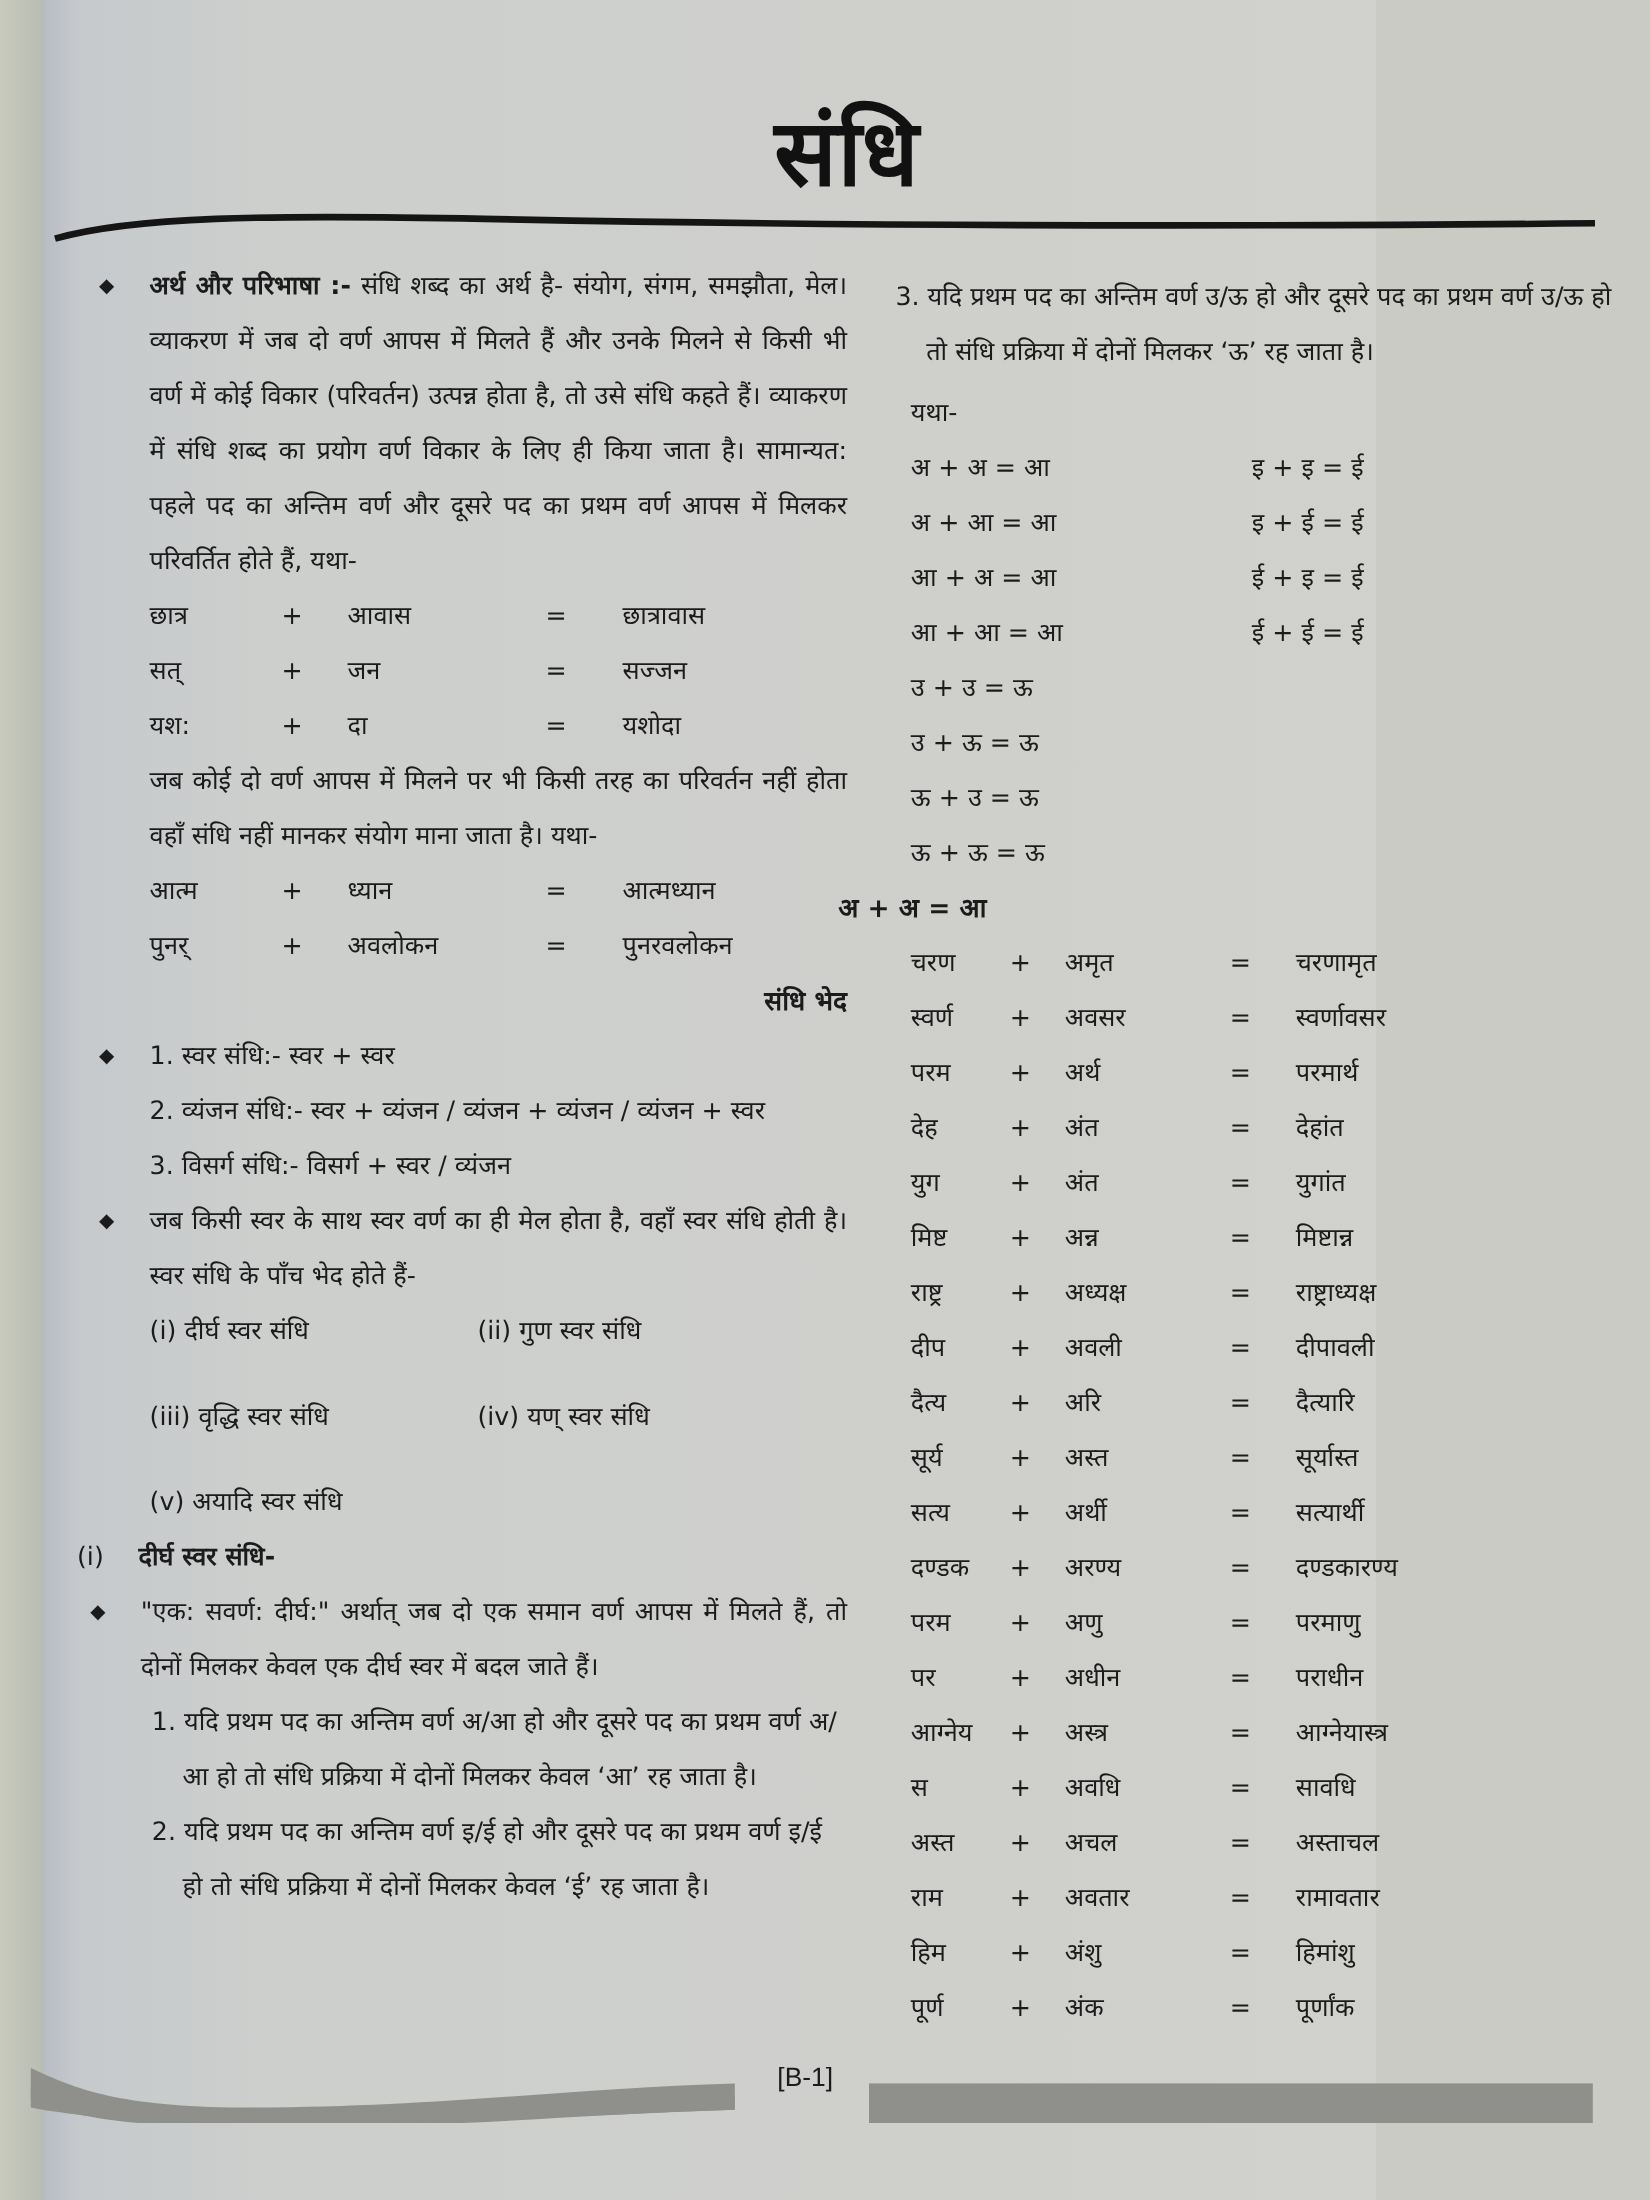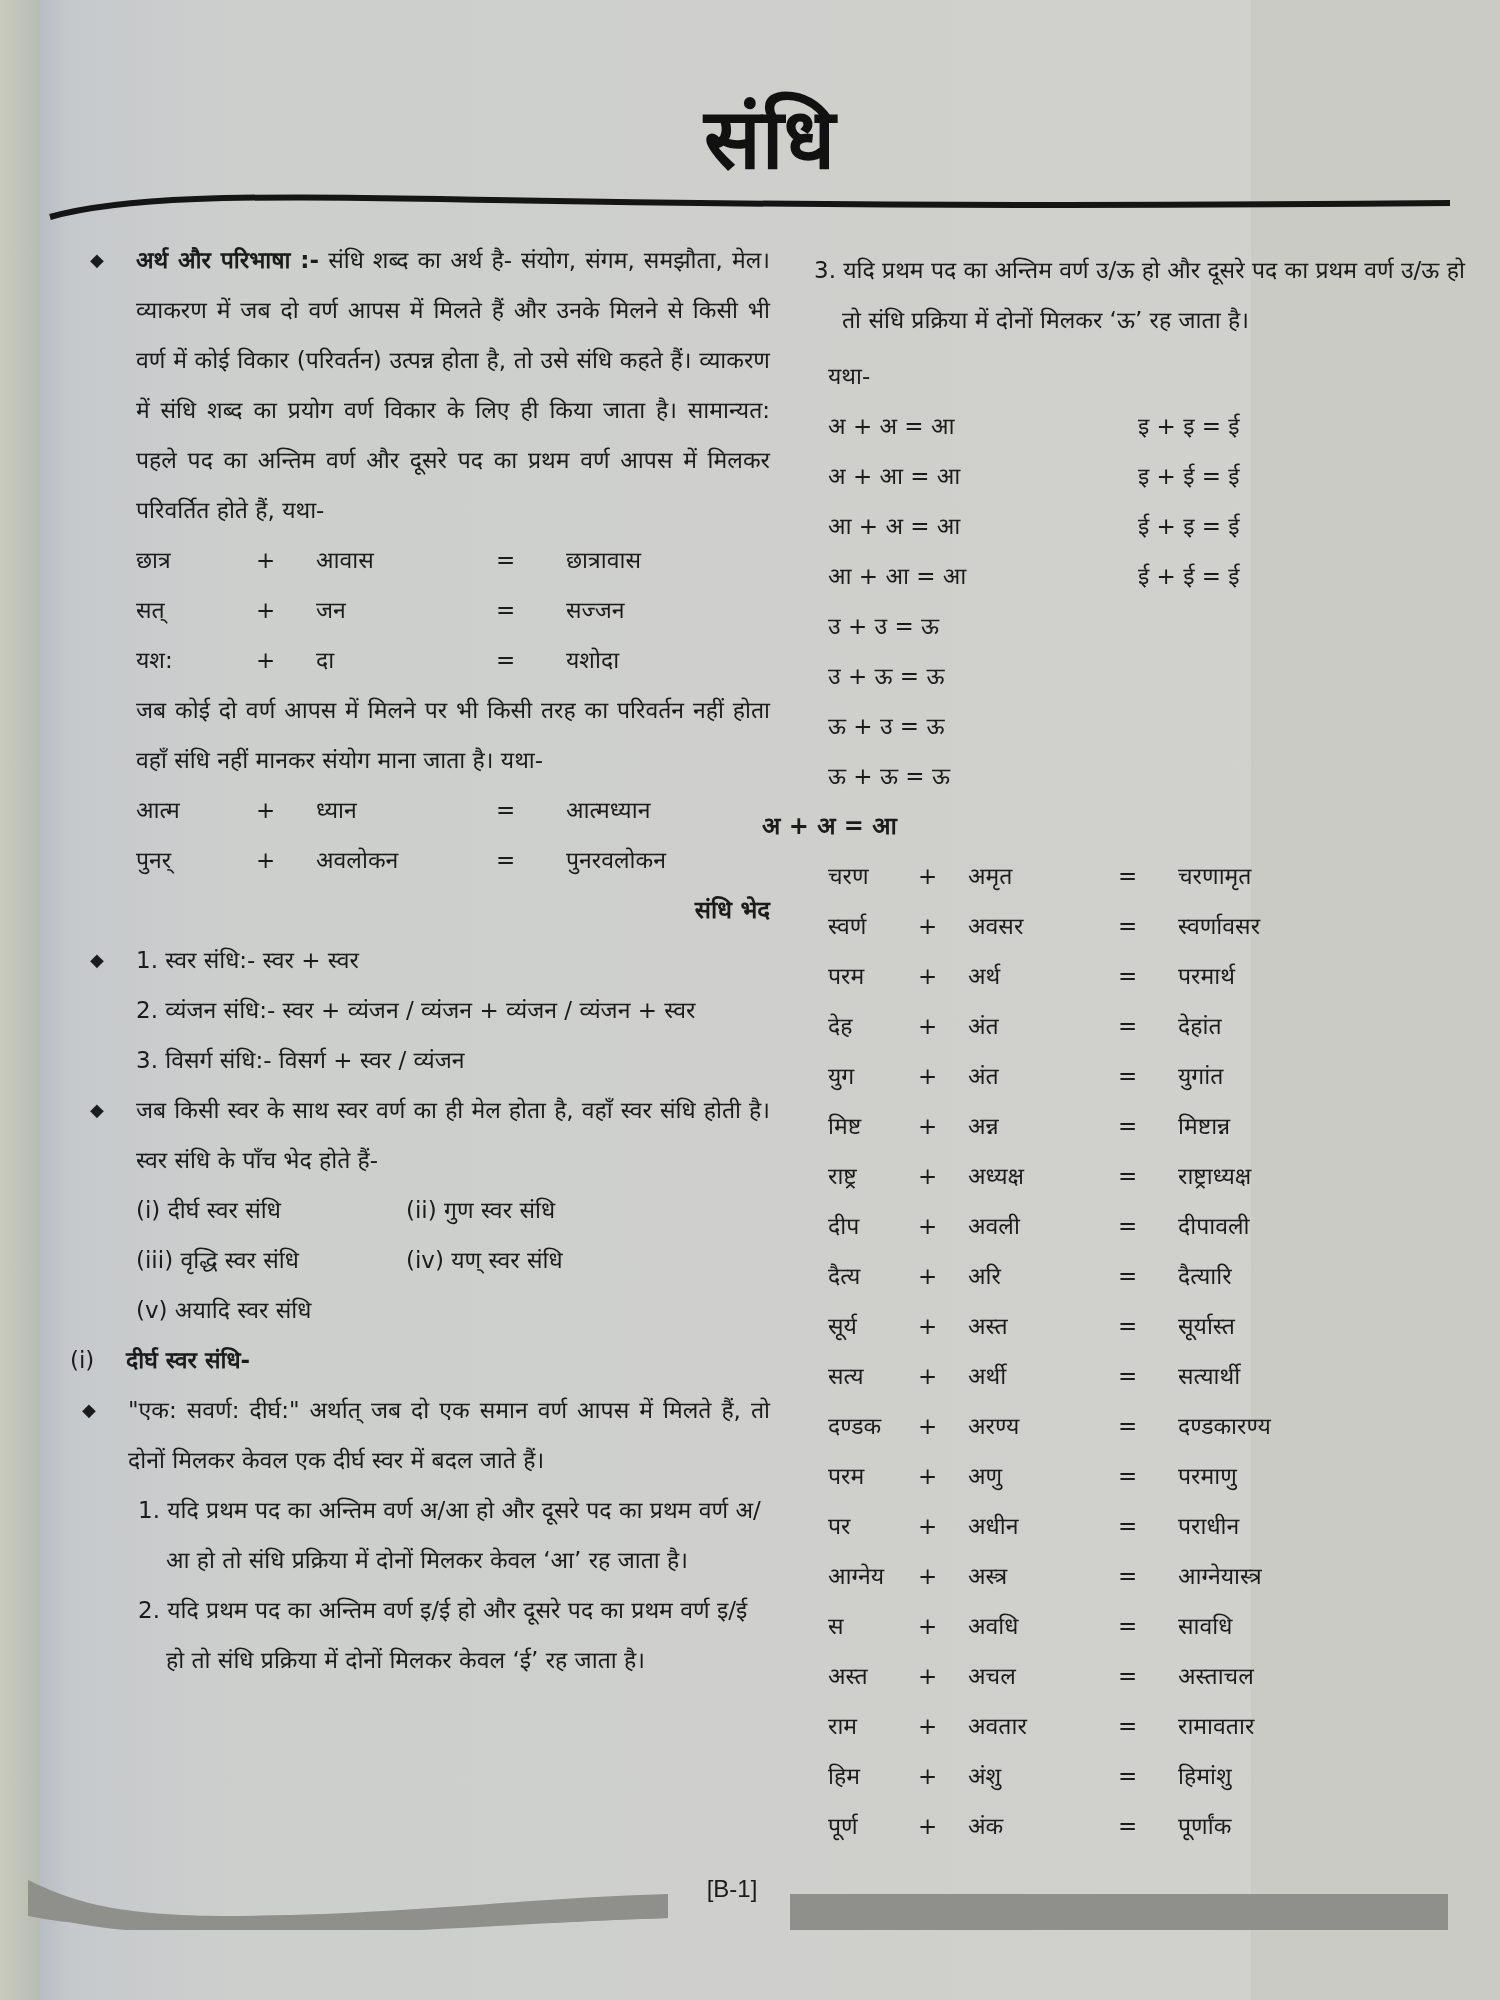--- a/index.html
+++ b/index.html
@@ -27,21 +27,21 @@
   .para { position: relative; padding-left: 46px; text-align: justify; }
   .bullet { position: absolute; left: 0; top: 0; font-size: 18px; }
   .b { font-weight: bold; }
   .row { display: flex; height: 50px; align-items: flex-end; }
   .c1 { width: 120px; padding-left: 46px; }
   .c2 { width: 60px; }
   .c3 { width: 180px; }
   .c4 { width: 70px; }
   .heading { text-align: right; font-weight: bold; font-size: 24px; }
   .ol { padding-left: 46px; }
-  .subtypes { display: grid; grid-template-columns: 270px 300px; padding-left: 46px; }
+  .subtypes { display: grid; grid-template-columns: 270px 300px; padding-left: 46px; gap: 28px; }
   .numitem { padding-left: 76px; text-indent: -28px; }
   .roman-head { display: flex; font-weight: bold; }
   .roman-head .n { width: 56px; font-weight: normal; }
   .vow-grid { display: grid; grid-template-columns: 310px 200px; padding-left: 50px; }
   .vow-single { padding-left: 50px; }
   .ex-row { display: grid; grid-template-columns: 90px 50px 150px 60px 200px; padding-left: 50px; height: 50px; align-items: center; }
   .footer {
     position: absolute; left: 0; top: 1870px; width: 1500px; height: 60px;
   }
   .page-num {

